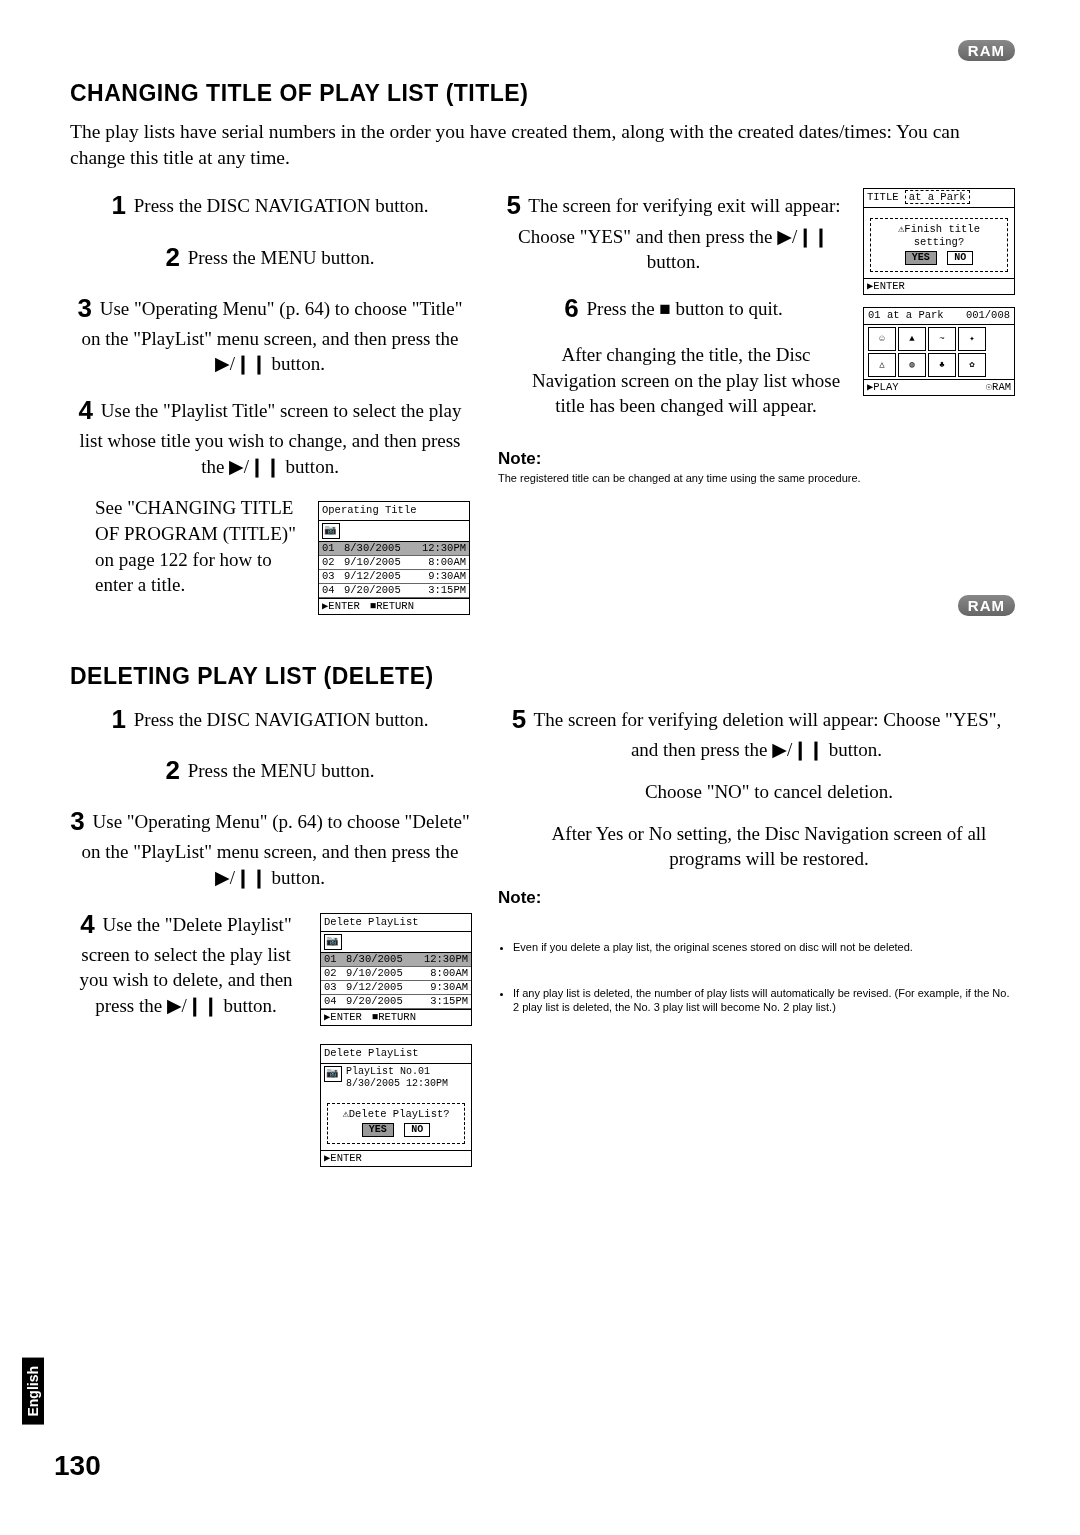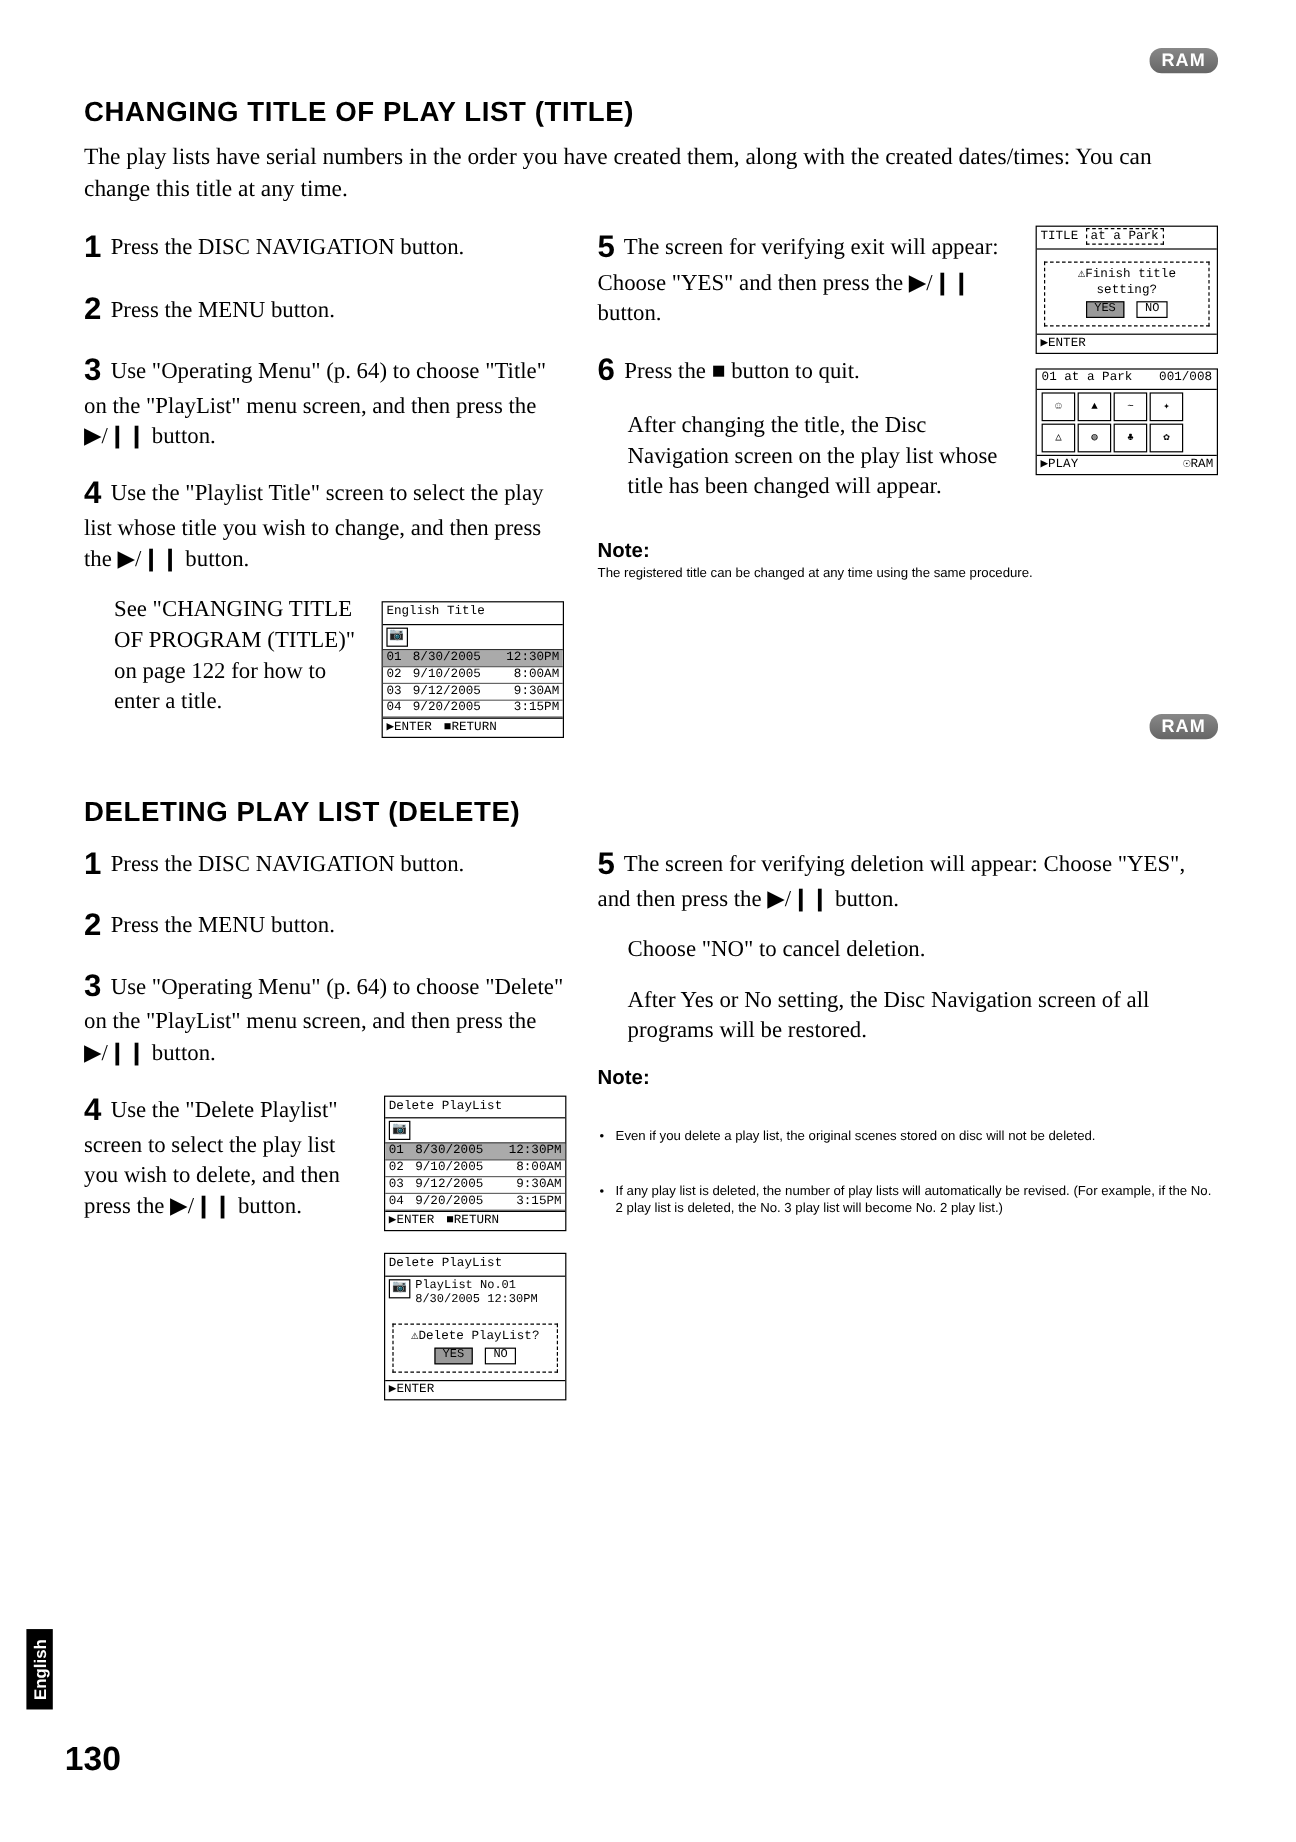--- a/index.html
+++ b/index.html
@@ -46,20 +46,21 @@
   .columns {
     display: flex;
     gap: 28px;
   }
   .col-left { flex: 0 0 400px; }
   .col-right { flex: 1; }
   .step {
     margin-bottom: 16px;
     font-size: 19px;
     line-height: 1.35;
+    text-align: center;
   }
   .step-num {
     font-family: Arial, sans-serif;
     font-weight: bold;
     font-size: 26px;
     vertical-align: -2px;
     margin-right: 3px;
   }
   .indent {
     padding-left: 25px;
@@ -132,20 +133,21 @@
     margin: 10px 6px 6px 6px;
     padding: 4px;
     text-align: center;
   }
   .btn-box {
     display: inline-block;
     border: 1px solid #000;
     padding: 0 6px;
     margin: 2px 2px;
     font-size: 10px;
+    font-weight: bold;
   }
   .btn-box.sel { background: #999; }
   .float-shots { float: right; margin-left: 14px; }
   
   .thumb-grid {
     display: grid;
     grid-template-columns: repeat(4, 28px);
     gap: 2px;
     padding: 2px 4px;
   }
@@ -200,21 +202,21 @@
     <div class="col-left">
       <div class="step"><span class="step-num">1</span> <span>Press the DISC NAVIGATION button.</span></div>
       <div class="step"><span class="step-num">2</span> <span>Press the MENU button.</span></div>
       <div class="step"><span class="step-num">3</span> <span>Use "Operating Menu" (p. 64) to choose "Title" on the "PlayList" menu screen, and then press the ▶/❙❙ button.</span></div>
       <div class="step"><span class="step-num">4</span> <span>Use the "Playlist Title" screen to select the play list whose title you wish to change, and then press the ▶/❙❙ button.</span></div>
 
       <div style="display:flex;gap:18px;align-items:flex-start;">
         <div class="indent" style="font-size:19px;line-height:1.35;flex:1;">See "CHANGING TITLE OF PROGRAM (TITLE)" on page 122 for how to enter a title.</div>
 
         <div class="mini-screen" style="width:150px;margin-top:6px;">
-          <div class="ms-title">English Title</div>
+          <div class="ms-title">Operating Title</div>
           <div class="ms-icon-row"><span class="ms-icon">📷</span></div>
           <div class="ms-list">
             <div class="ms-row sel">
                 <span>01</span>
                 <span>8/30/2005</span>
                 <span>12:30PM</span>
               </div>
             <div class="ms-row">
                 <span>02</span>
                 <span>9/10/2005</span>

